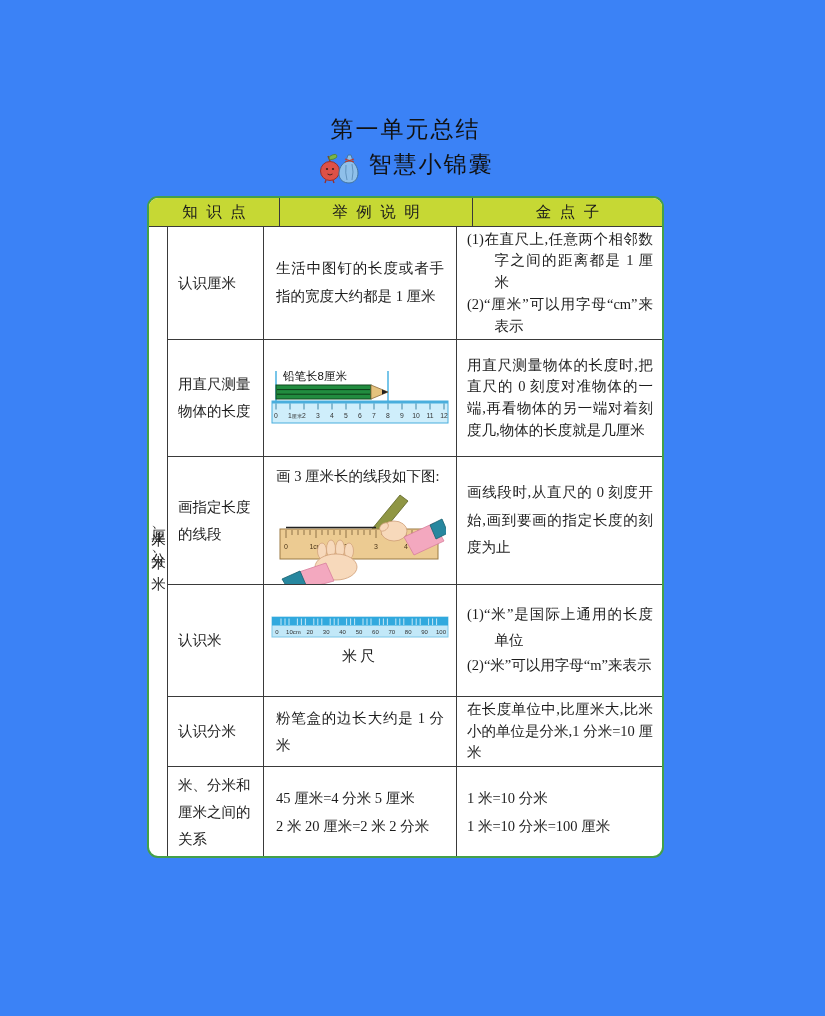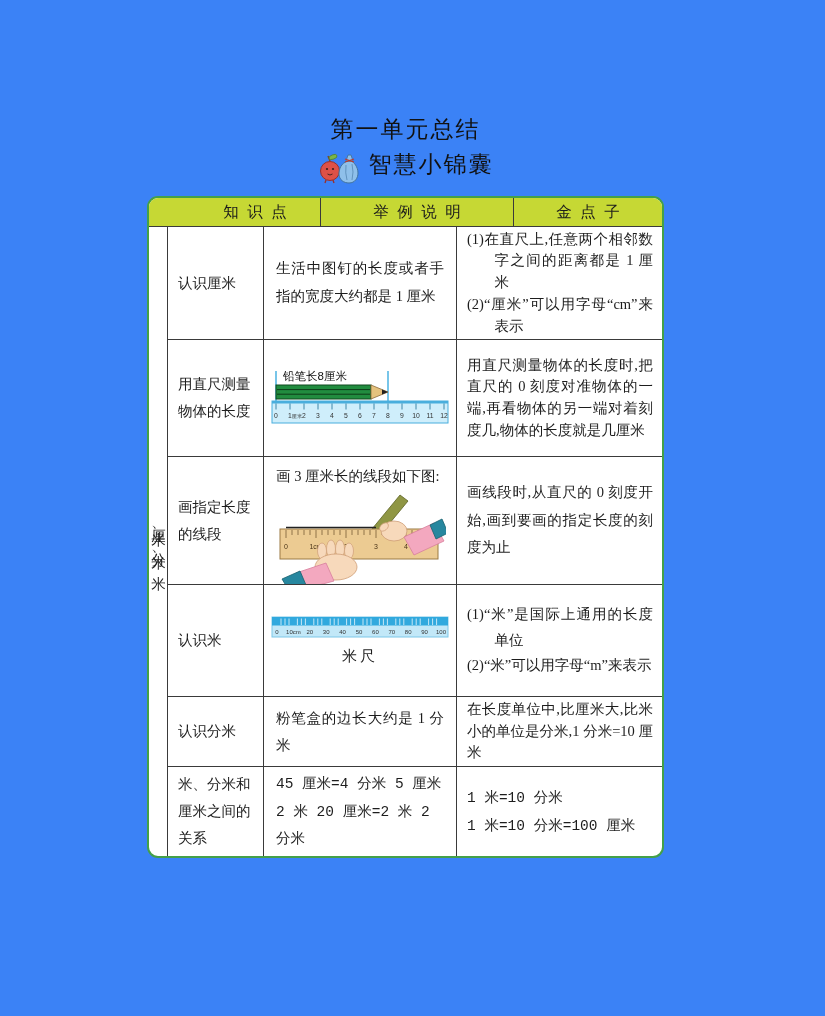--- a/index.html
+++ b/index.html
@@ -26,35 +26,35 @@
     display:flex; flex-direction:column; background:#fff;
   }
   .thead {
     display:flex; height:29px; background:#c6d834; border-bottom:1px solid #3a3a3a;
     flex:0 0 29px;
   }
   .th {
     display:flex; align-items:center; justify-content:center;
     font-size:15.5px; color:#1b1b1b; letter-spacing:0.55em; padding-left:0.55em;
   }
-  .th1 { width:131px; border-right:1px solid #3a3a3a;margin-left:41px; }
+  .th1 { width:131px; border-right:1px solid #3a3a3a; }
   .th2 { width:193px; border-right:1px solid #3a3a3a; }
   .th3 { flex:1; }
 
   .tbody { display:flex; flex:1; }
   .side-col {
     width:19px; border-right:1px solid #3a3a3a;
     display:flex; align-items:center; justify-content:center;
   }
   .vtext {
     writing-mode:vertical-rl; font-size:14.5px; letter-spacing:3px; color:#1d1d1d;
   }
   .rows { flex:1; display:flex; flex-direction:column; }
   .row { display:flex; border-bottom:1px solid #3a3a3a; overflow:hidden; }
-  .row:last-child { border-bottom:none;font-family:Liberation Mono, monospace; }
+  .row:last-child { border-bottom:none; }
 
   .ck {
     width:96px; border-right:1px solid #3a3a3a;
     display:flex; align-items:center; padding:4px 6px 4px 10px;
     font-size:14.5px; line-height:1.85; overflow:hidden;
   }
   .ce {
     width:193px; border-right:1px solid #3a3a3a;
     display:flex; flex-direction:column; justify-content:center;
     padding:6px 12px; font-size:14.5px; overflow:hidden;

